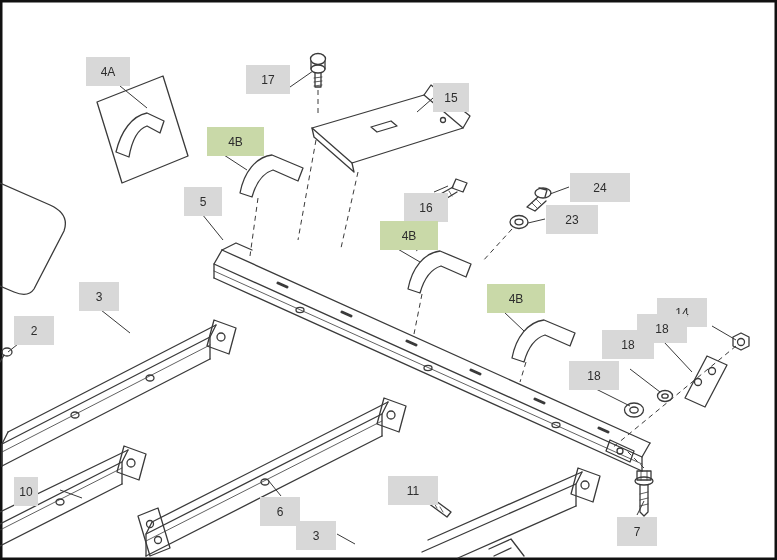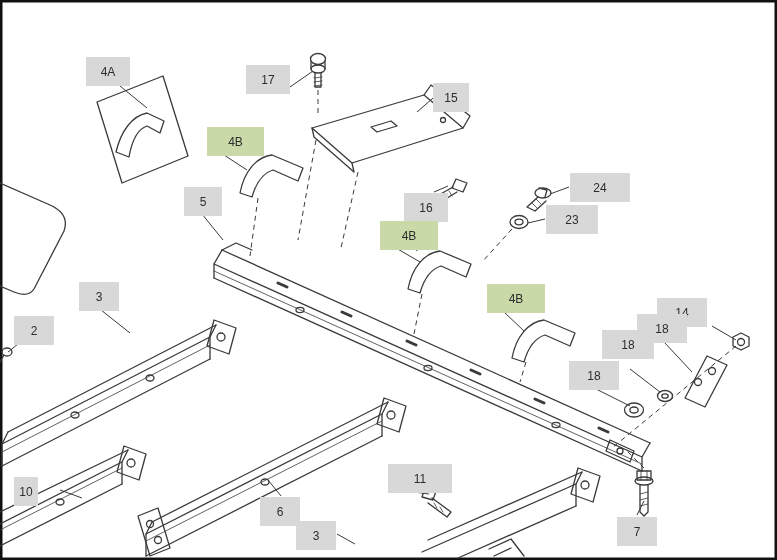--- a/index.html
+++ b/index.html
@@ -239,18 +239,18 @@
   <div class="label" style="left:404px;top:193px;width:44px">16</div>
   <div class="label highlight" style="left:366px;top:221px;width:58px">4B</div>
   <div class="label" style="left:79px;top:282px;width:40px">3</div>
   <div class="label" style="left:14px;top:316px;width:40px">2</div>
   <div class="label highlight" style="left:473px;top:284px;width:58px">4B</div>
   <div class="label" style="left:657px;top:298px;width:50px">14</div>
   <div class="label" style="left:637px;top:314px;width:50px">18</div>
   <div class="label" style="left:602px;top:330px;width:52px">18</div>
   <div class="label" style="left:569px;top:361px;width:50px">18</div>
   <div class="label" style="left:14px;top:477px;width:24px">10</div>
-  <div class="label" style="left:388px;top:464px;width:64px">11</div>
+  <div class="label" style="left:388px;top:476px;width:50px">11</div>
   <div class="label" style="left:260px;top:497px;width:40px">6</div>
   <div class="label" style="left:296px;top:521px;width:40px">3</div>
   <div class="label" style="left:617px;top:517px;width:40px">7</div>
 
 </div>
 
 </body></html>

